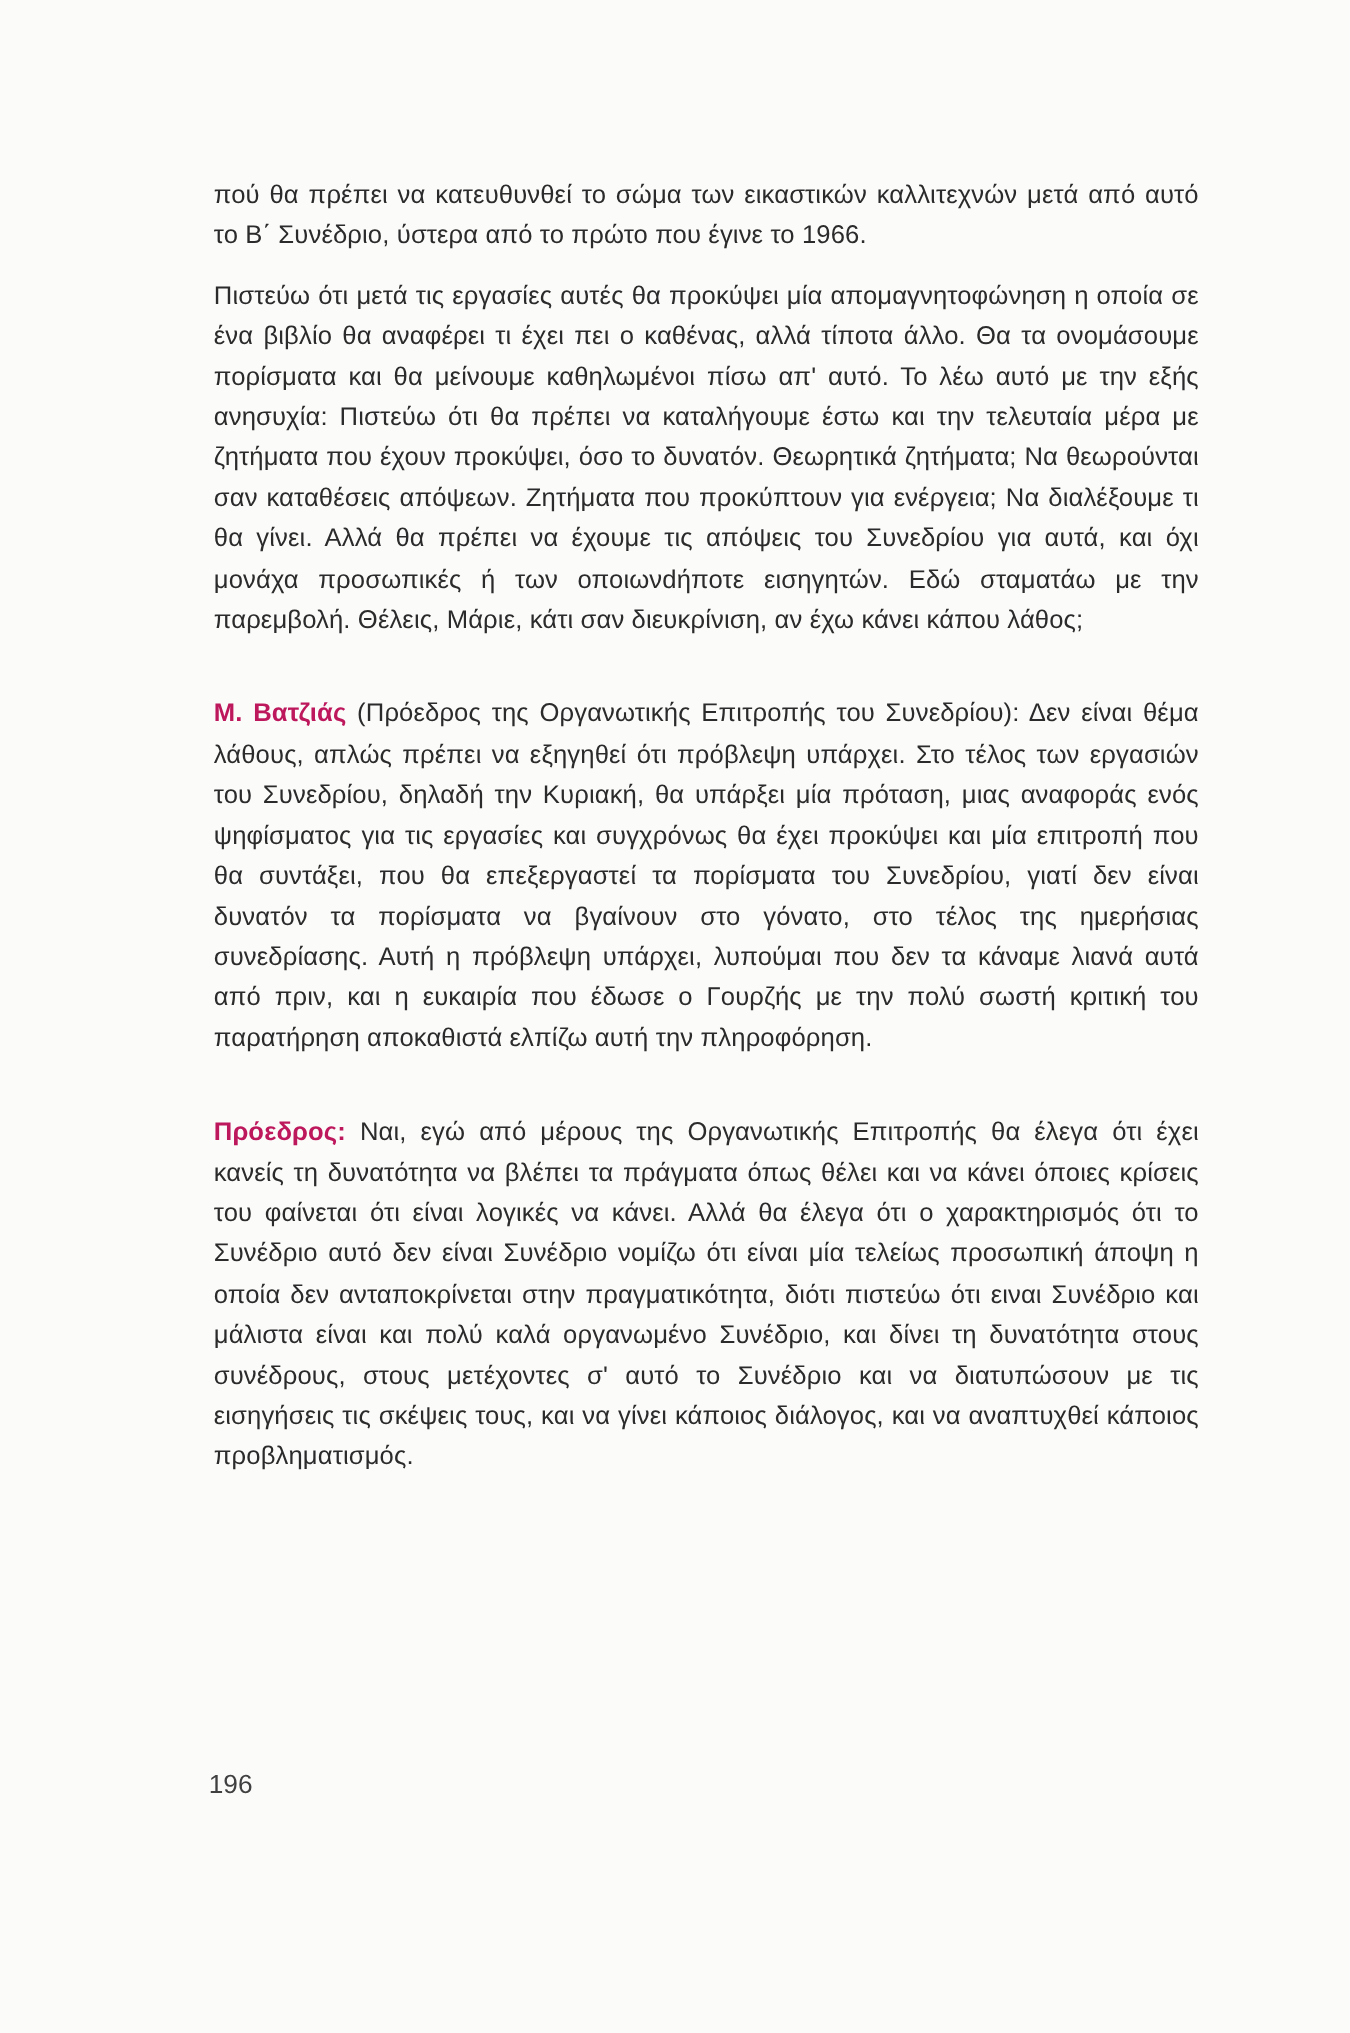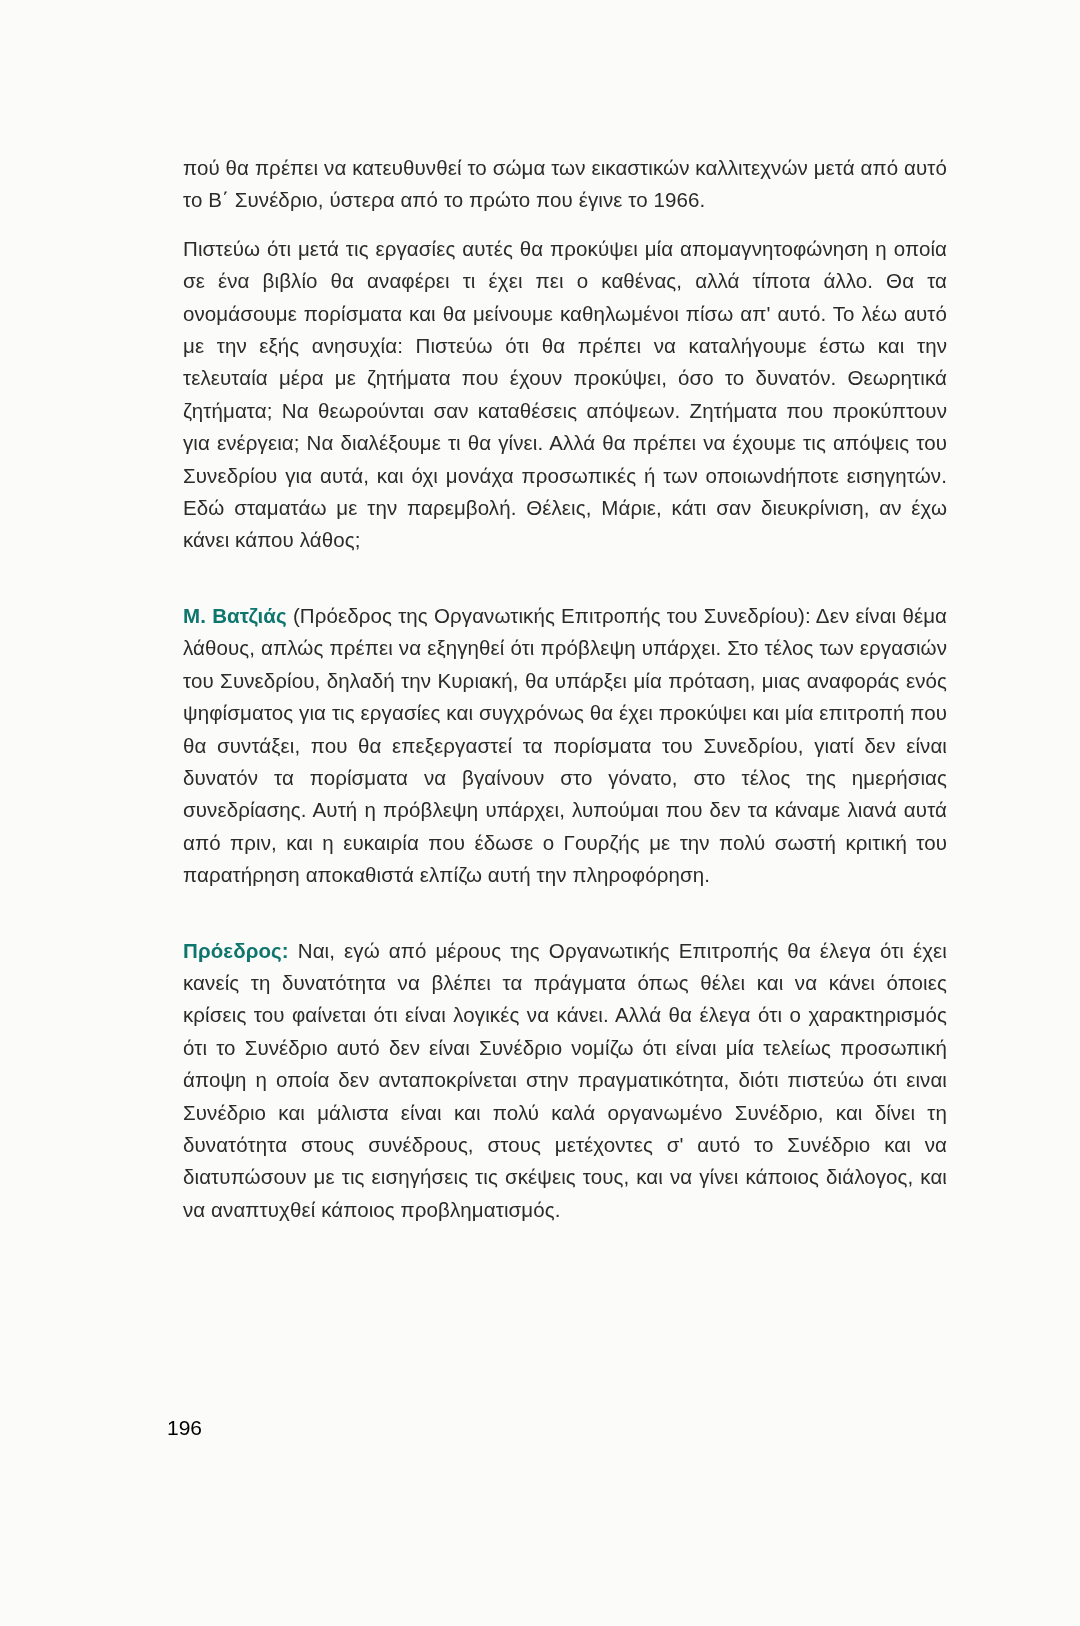--- a/index.html
+++ b/index.html
@@ -15,40 +15,40 @@
     font-family: "Liberation Sans", "DejaVu Sans", sans-serif;
     color: #2b2b2b;
   }
   .page {
     position: absolute;
     left: 167px;
     top: 136px;
     width: 796px;
   }
   .para {
-    margin: 16px;
+    margin: 4px;
     font-size: 20.5px;
     line-height: 32.4px;
     text-align: justify;
     letter-spacing: 0.1px;
     hyphens: manual;
   }
   .para + .para { margin-top: 16px; }
   .para.speech-start { margin-top: 43px; }
   .speaker {
     font-weight: bold;
-    color: #0f766e;
+    color: #be185d;
   }
   .page-number {
     position: absolute;
     left: 167px;
     top: 1413px;
     font-size: 21px;
     line-height: 30px;
-    color: #000000;
+    color: #404040;
   }
 </style>
 </head>
 <body>
 
 <div class="page">
 
   <p class="para">
     <span>πού θα πρέπει να κατευθυνθεί το σώμα των εικαστικών καλλιτεχνών μετά από αυτό το Β΄ Συνέδριο, ύστερα από το πρώτο που έγινε το 1966.</span>
   </p>

